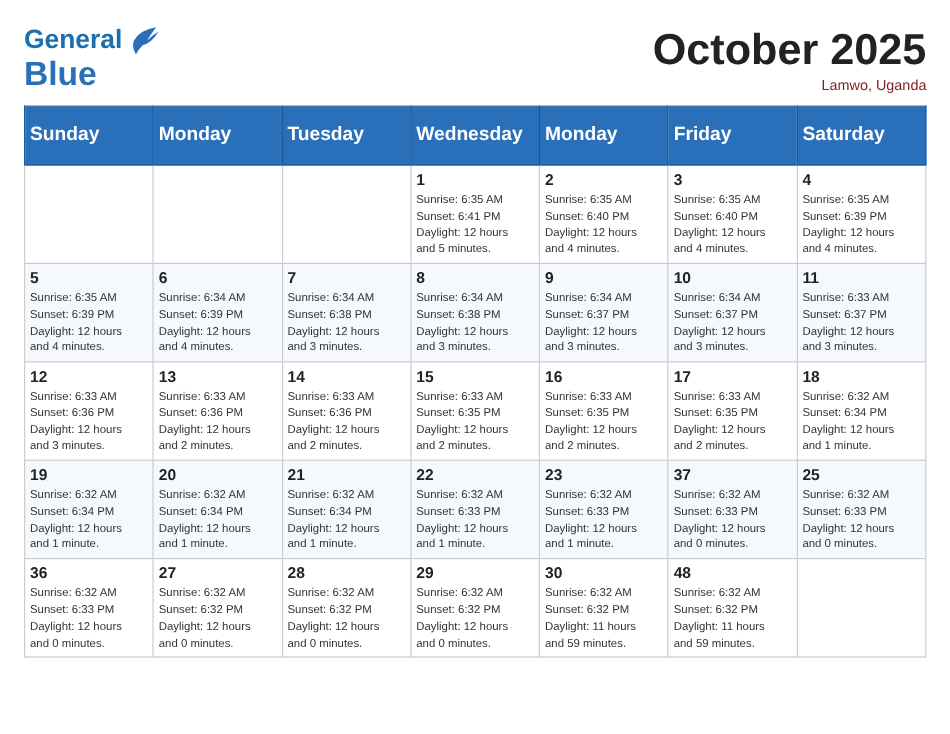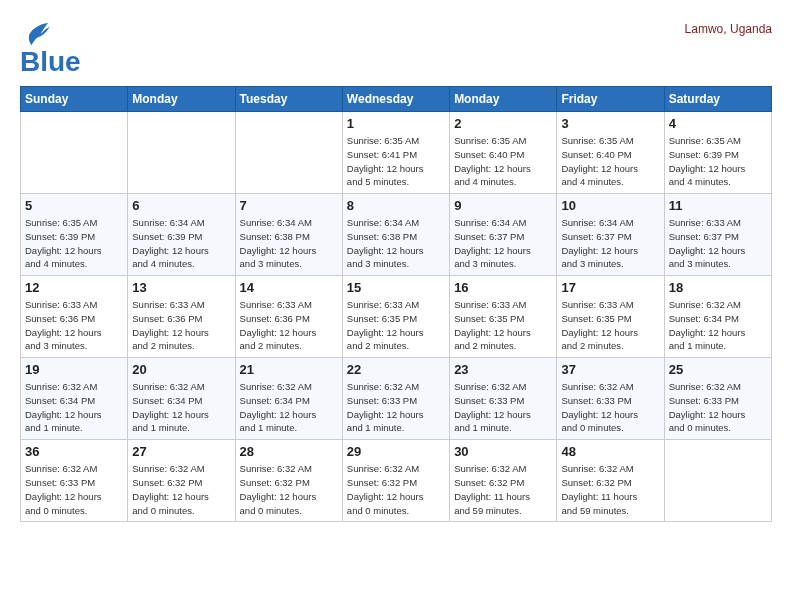--- a/index.html
+++ b/index.html
@@ -48,23 +48,23 @@
       margin-top: 2px;
     }
     table {
       width: 100%;
       border-collapse: collapse;
       table-layout: fixed;
     }
     thead tr th {
       background-color: #2a6fba;
       color: #fff;
-      font-size: 12px;
+      font-size: 16px;
       font-weight: bold;
-      padding: 5px 4px;
+      padding: 15px 4px;
       text-align: left;
       border: 1px solid #1a5a9a;
     }
     tbody tr td {
       border: 1px solid #ccc;
       vertical-align: top;
       padding: 4px;
       font-size: 10px;
       color: #333;
       height: 80px;
@@ -85,28 +85,29 @@
       line-height: 1.45;
     }
   </style>
 </head>
 <body>
 
 <div class="header">
   <div class="logo">
     <div>
       <div style="display:flex;align-items:center;">
-        <span class="logo-text"><svg class="logo-icon" viewBox="0 0 30 28" style="vertical-align:middle;margin-left:2px;">
+        <span class="logo-text"><span>General</span><svg class="logo-icon" viewBox="0 0 30 28" style="vertical-align:middle;margin-left:2px;">
               <path d="M8 14 Q14 4 28 2 Q22 10 20 14 Q26 8 30 6 Q24 16 16 18 Q12 22 10 26 Q6 20 8 14Z" fill="#2a6fba"></path>
             </svg></span>
       </div>
       <div style="font-size:28px;font-weight:bold;color:#2a6fba;line-height:1;">Blue</div>
     </div>
   </div>
   <div class="title-block">
+    <div class="month-title">October 2025</div>
     <div class="location-title">Lamwo, Uganda</div>
   </div>
 </div>
 
 <table>
   <thead>
     <tr id="header-row">
     <th>Sunday</th>
         <th>Monday</th>
         <th>Tuesday</th>

